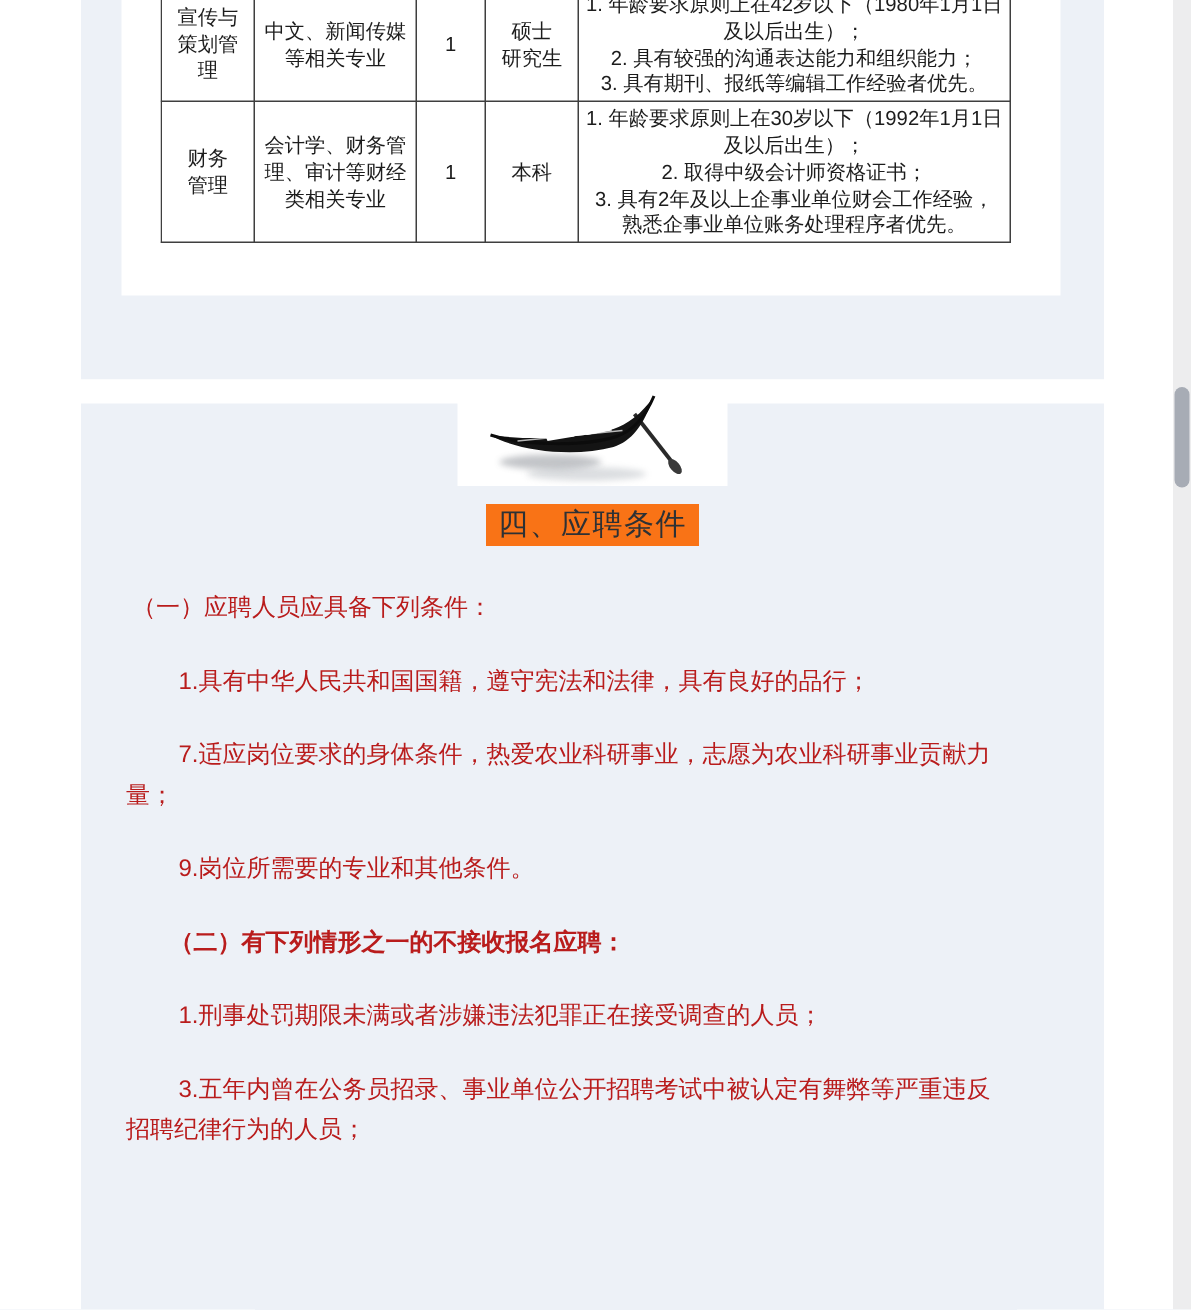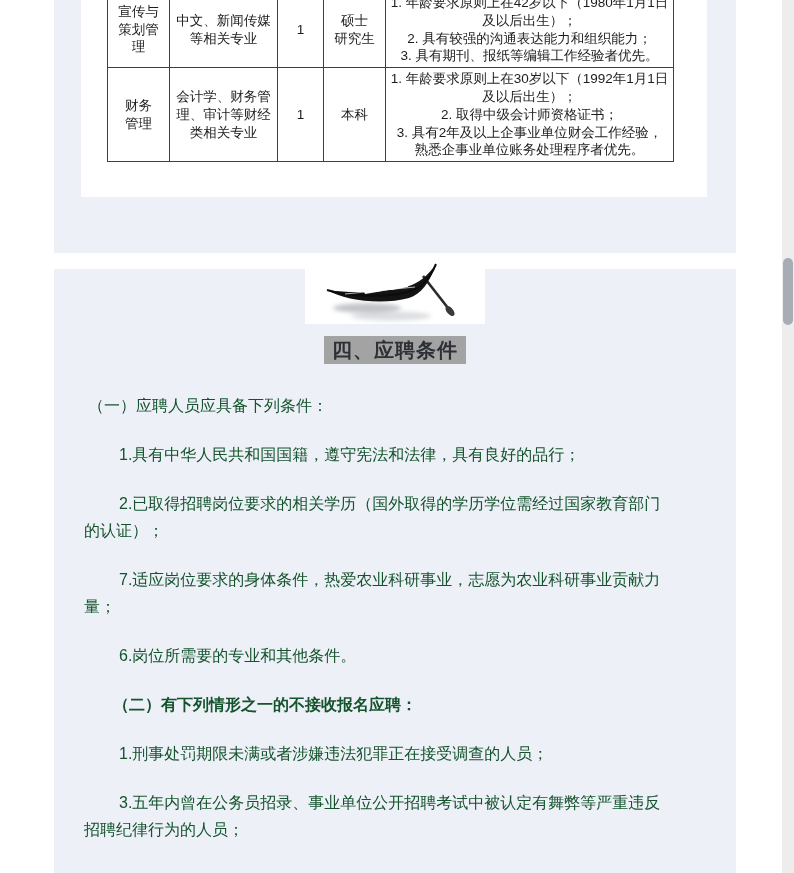--- a/index.html
+++ b/index.html
@@ -34,28 +34,28 @@
   
   .boat-box{
     position:relative;margin:-13px auto 0 auto;width:180px;height:68px;
     background:#ffffff;
   }
   .boat-box svg{display:block;}
 
   
   .sec-heading{margin-top:12px;text-align:center;line-height:28px;height:28px;}
   .sec-heading span{
-    display:inline-block;background:#a3a3a3;color:#2d3135;
-    font-size:20px;font-weight:bold;letter-spacing:1px;padding:0 8px;
+    display:inline-block;background:#f97316;color:#2d3135;
+    font-size:20px;font-weight:normal;letter-spacing:1px;padding:0 8px;
   }
 
   
   .paras{margin-top:28px;padding:0 67px 0 30px;}
   .paras p{
-    margin:0 0 22px 0;font-size:16px;line-height:27px;color:#14532d;
+    margin:0 0 22px 0;font-size:16px;line-height:27px;color:#b91c1c;
     word-break:break-all;
   }
   p.ind-head1{text-indent:4px;}
   p.ind-head2{text-indent:29px;font-weight:bold;}
   p.ind-num{text-indent:35px;}
 
   
   .scroll-track{position:absolute;right:0;top:0;width:12px;height:873px;background:#ededee;}
   .scroll-thumb{position:absolute;left:1px;top:258px;width:10px;height:67px;background:#a7acb5;border-radius:5px;}
 </style>
@@ -136,23 +136,22 @@
       </svg>
     </div>
 
     <div class="sec-heading">
       <span>四、应聘条件</span>
     </div>
 
     <div class="paras">
       <p class="ind-head1">（一）应聘人员应具备下列条件：</p>
       <p class="ind-num">1.具有中华人民共和国国籍，遵守宪法和法律，具有良好的品行；</p>
-      <p class="ind-num">2.已取得招聘岗位要求的相关学历（国外取得的学历学位需经过国家教育部门的认证）；</p>
       <p class="ind-num">7.适应岗位要求的身体条件，热爱农业科研事业，志愿为农业科研事业贡献力量；</p>
-      <p class="ind-num">6.岗位所需要的专业和其他条件。</p>
+      <p class="ind-num">9.岗位所需要的专业和其他条件。</p>
       <p class="ind-head2">（二）有下列情形之一的不接收报名应聘：</p>
       <p class="ind-num">1.刑事处罚期限未满或者涉嫌违法犯罪正在接受调查的人员；</p>
       <p class="ind-num">3.五年内曾在公务员招录、事业单位公开招聘考试中被认定有舞弊等严重违反招聘纪律行为的人员；</p>
     </div>
   </div>
 </div>
 
 <div class="scroll-track">
   <div class="scroll-thumb"></div>
 </div>

